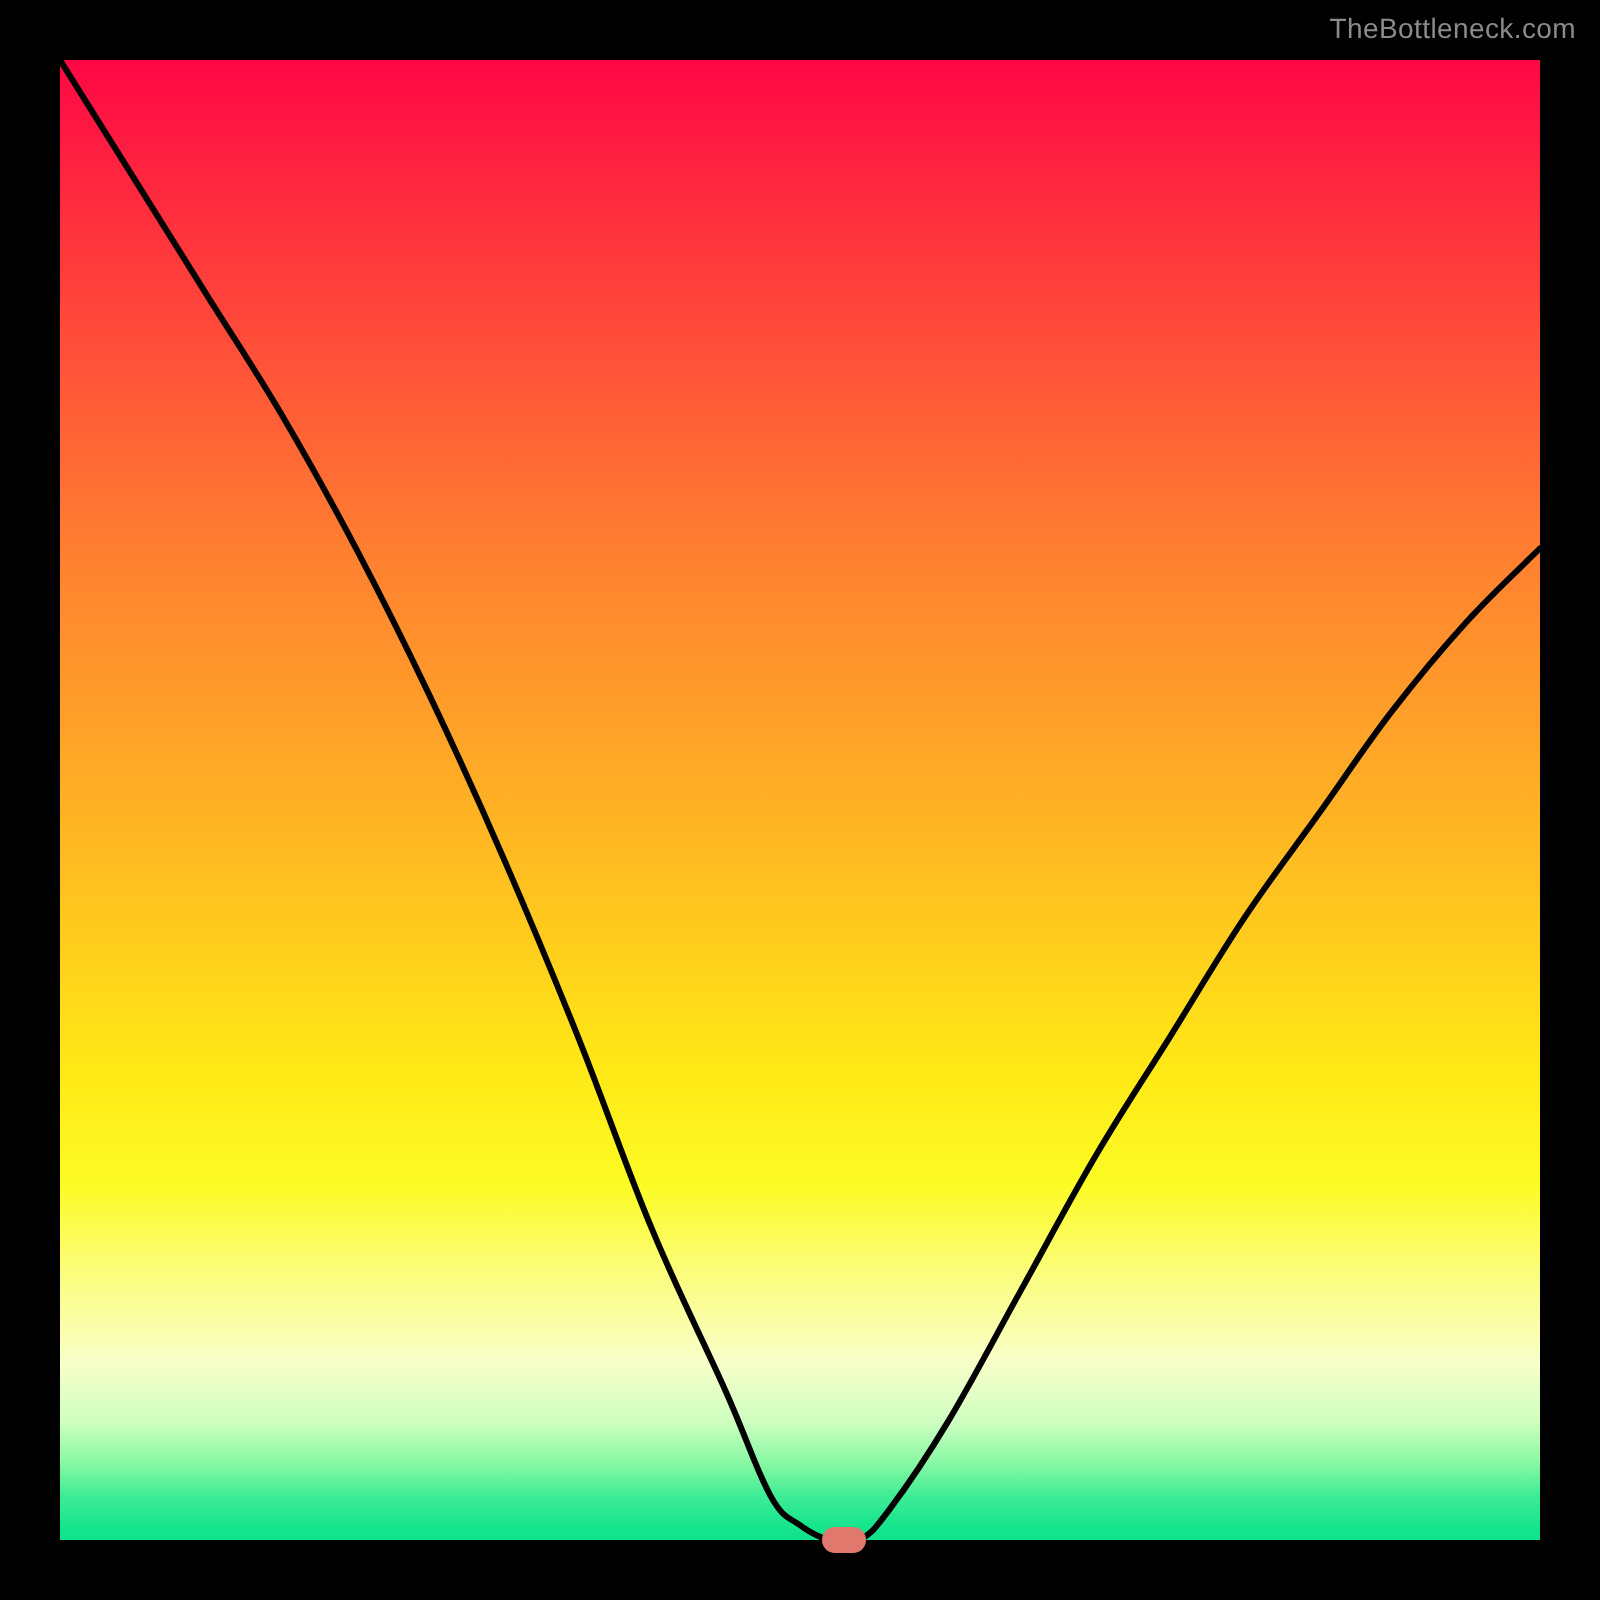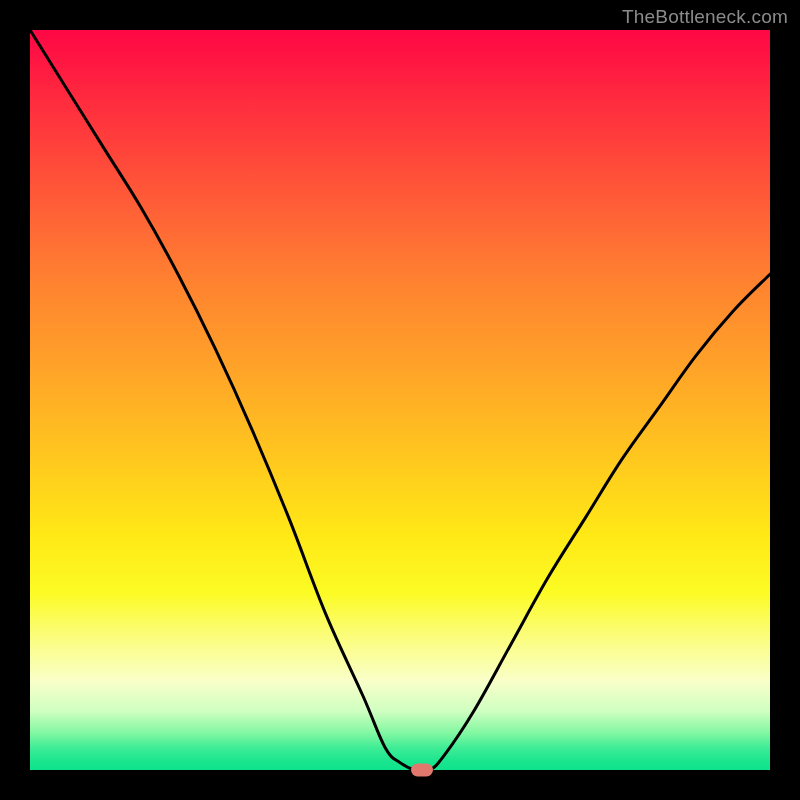--- a/index.html
+++ b/index.html
@@ -40,21 +40,21 @@
       #3fec96 97%,
       #17e58e 99%,
       #0fe28c 100%
     );
   }
   .watermark {
     position: absolute;
     top: 6px;
     right: 12px;
     color: #8b8b8b;
-    font-size: 19px;
+    font-size: 14px;
     letter-spacing: 0.2px;
     font-weight: 500;
     user-select: none;
   }
   svg.curve {
     position: absolute;
     left: 0;
     top: 0;
     width: 740px;
     height: 740px;

